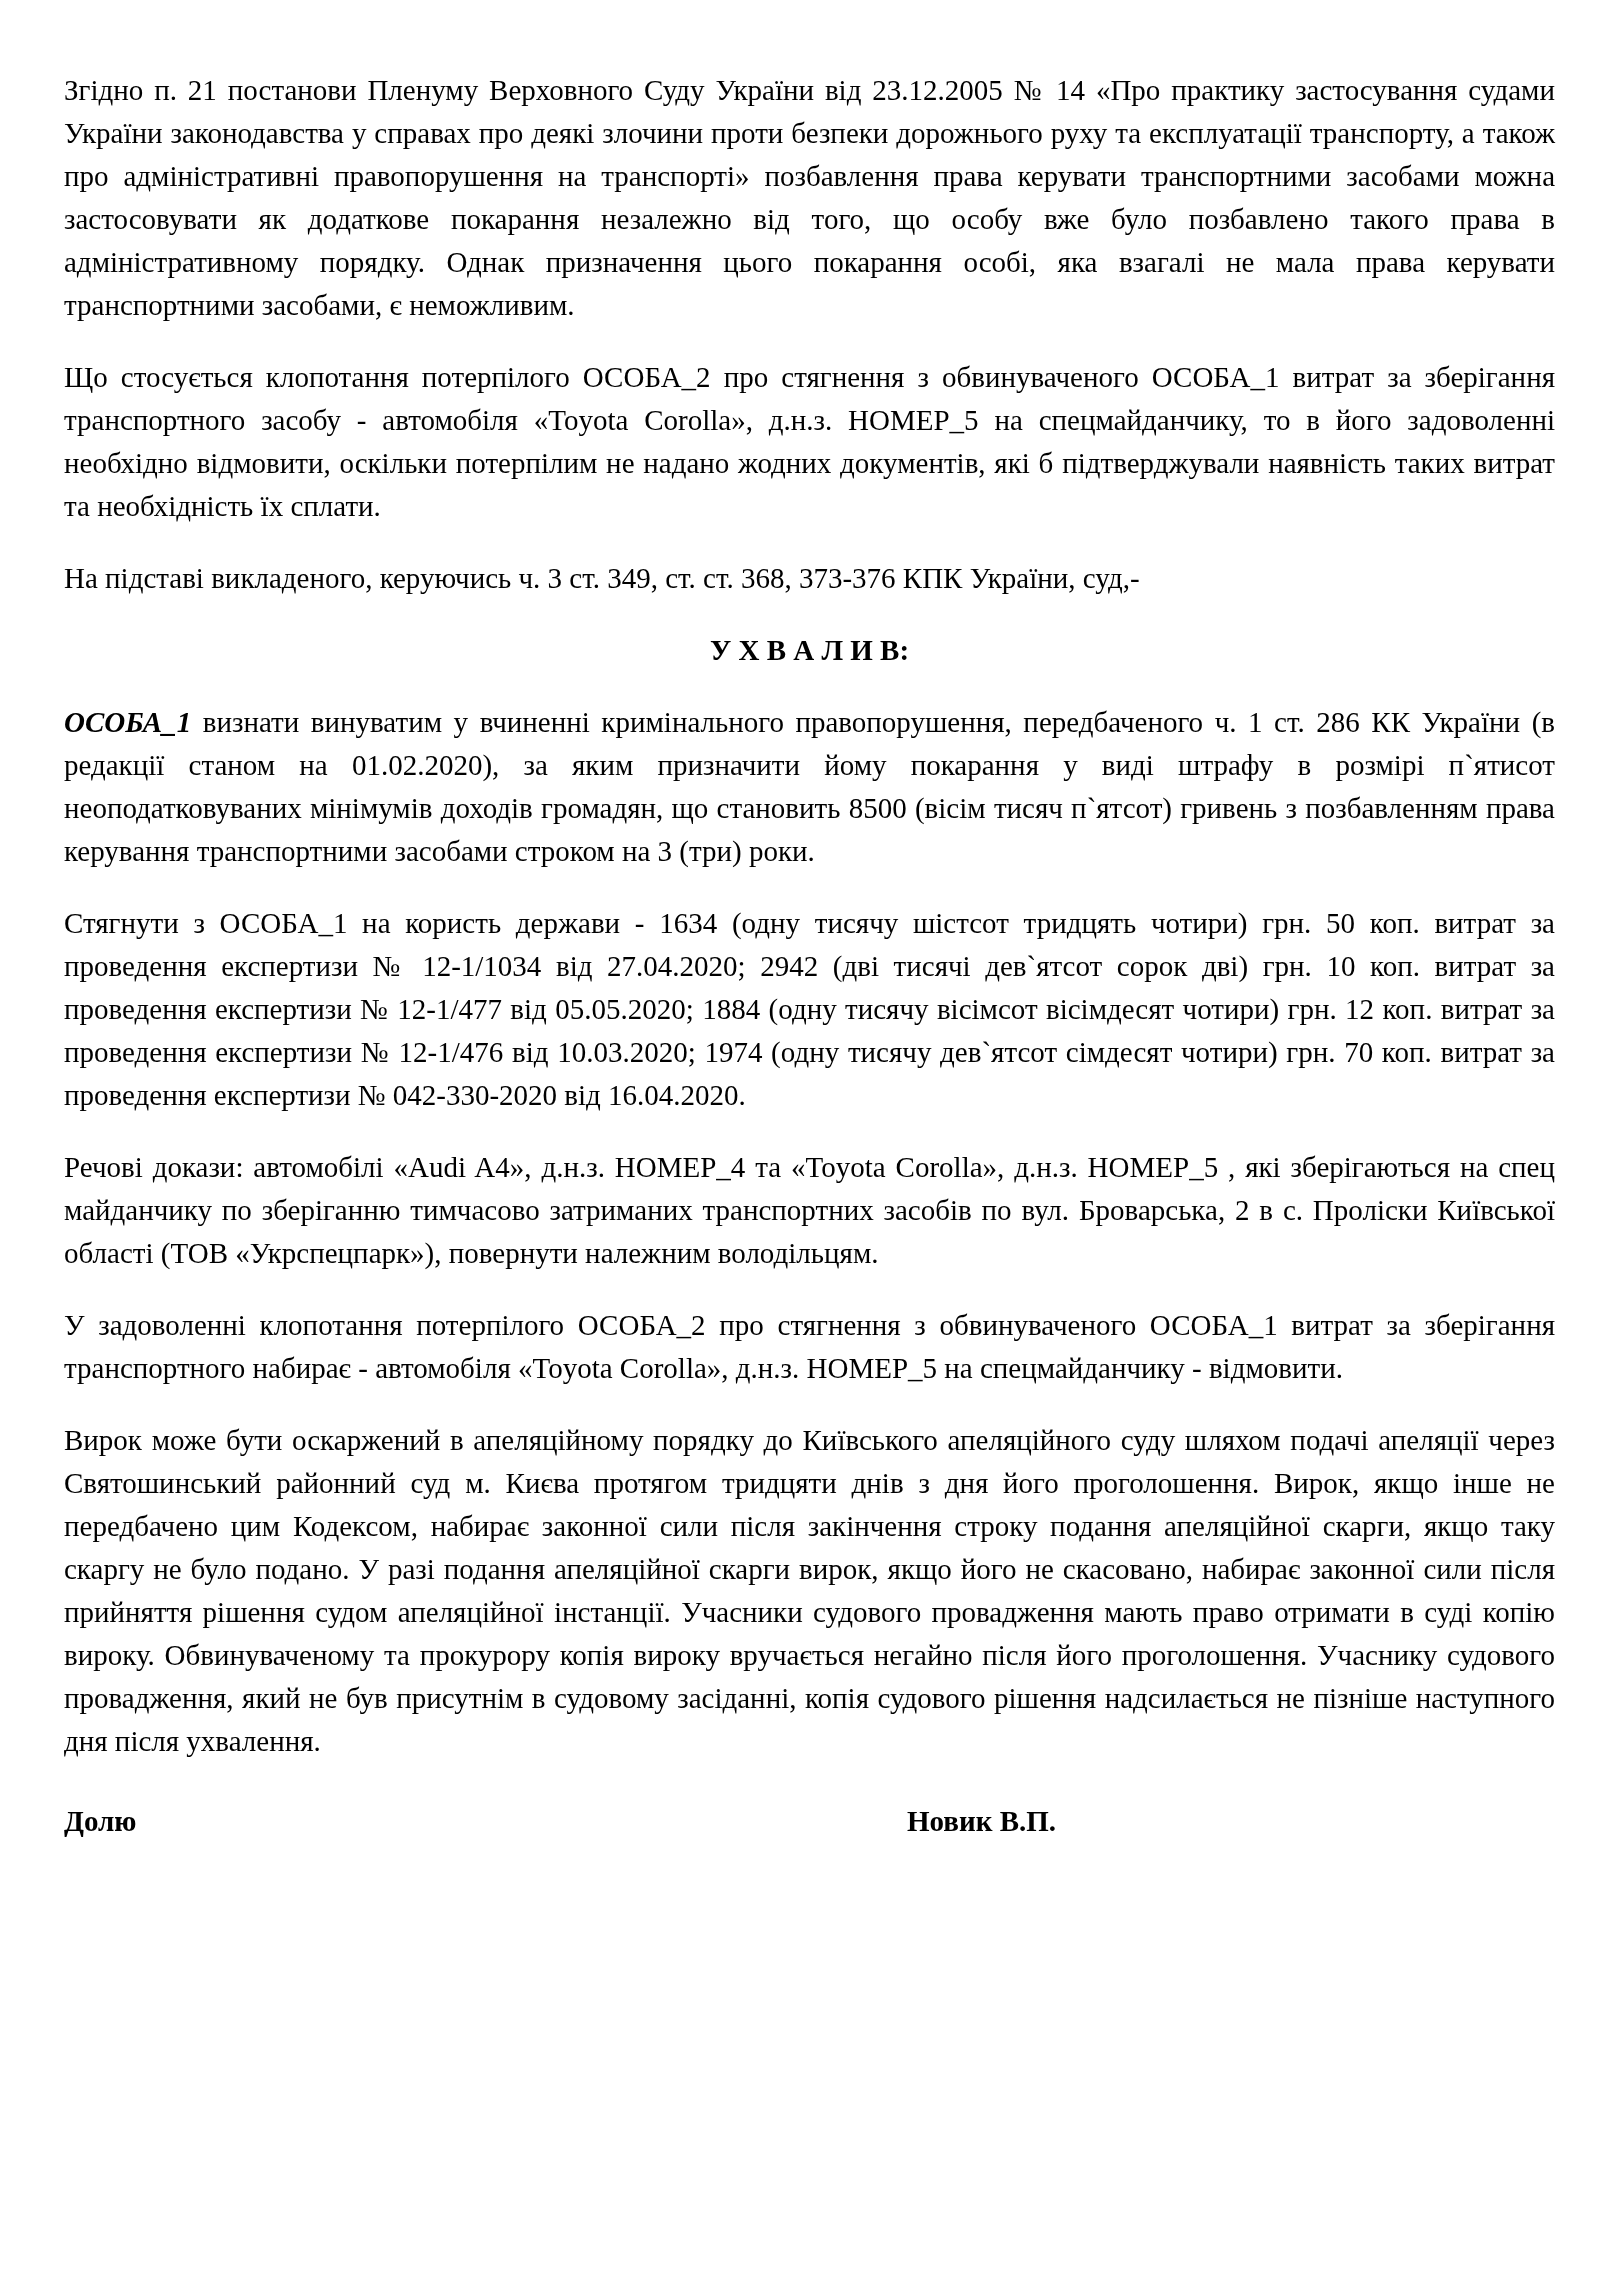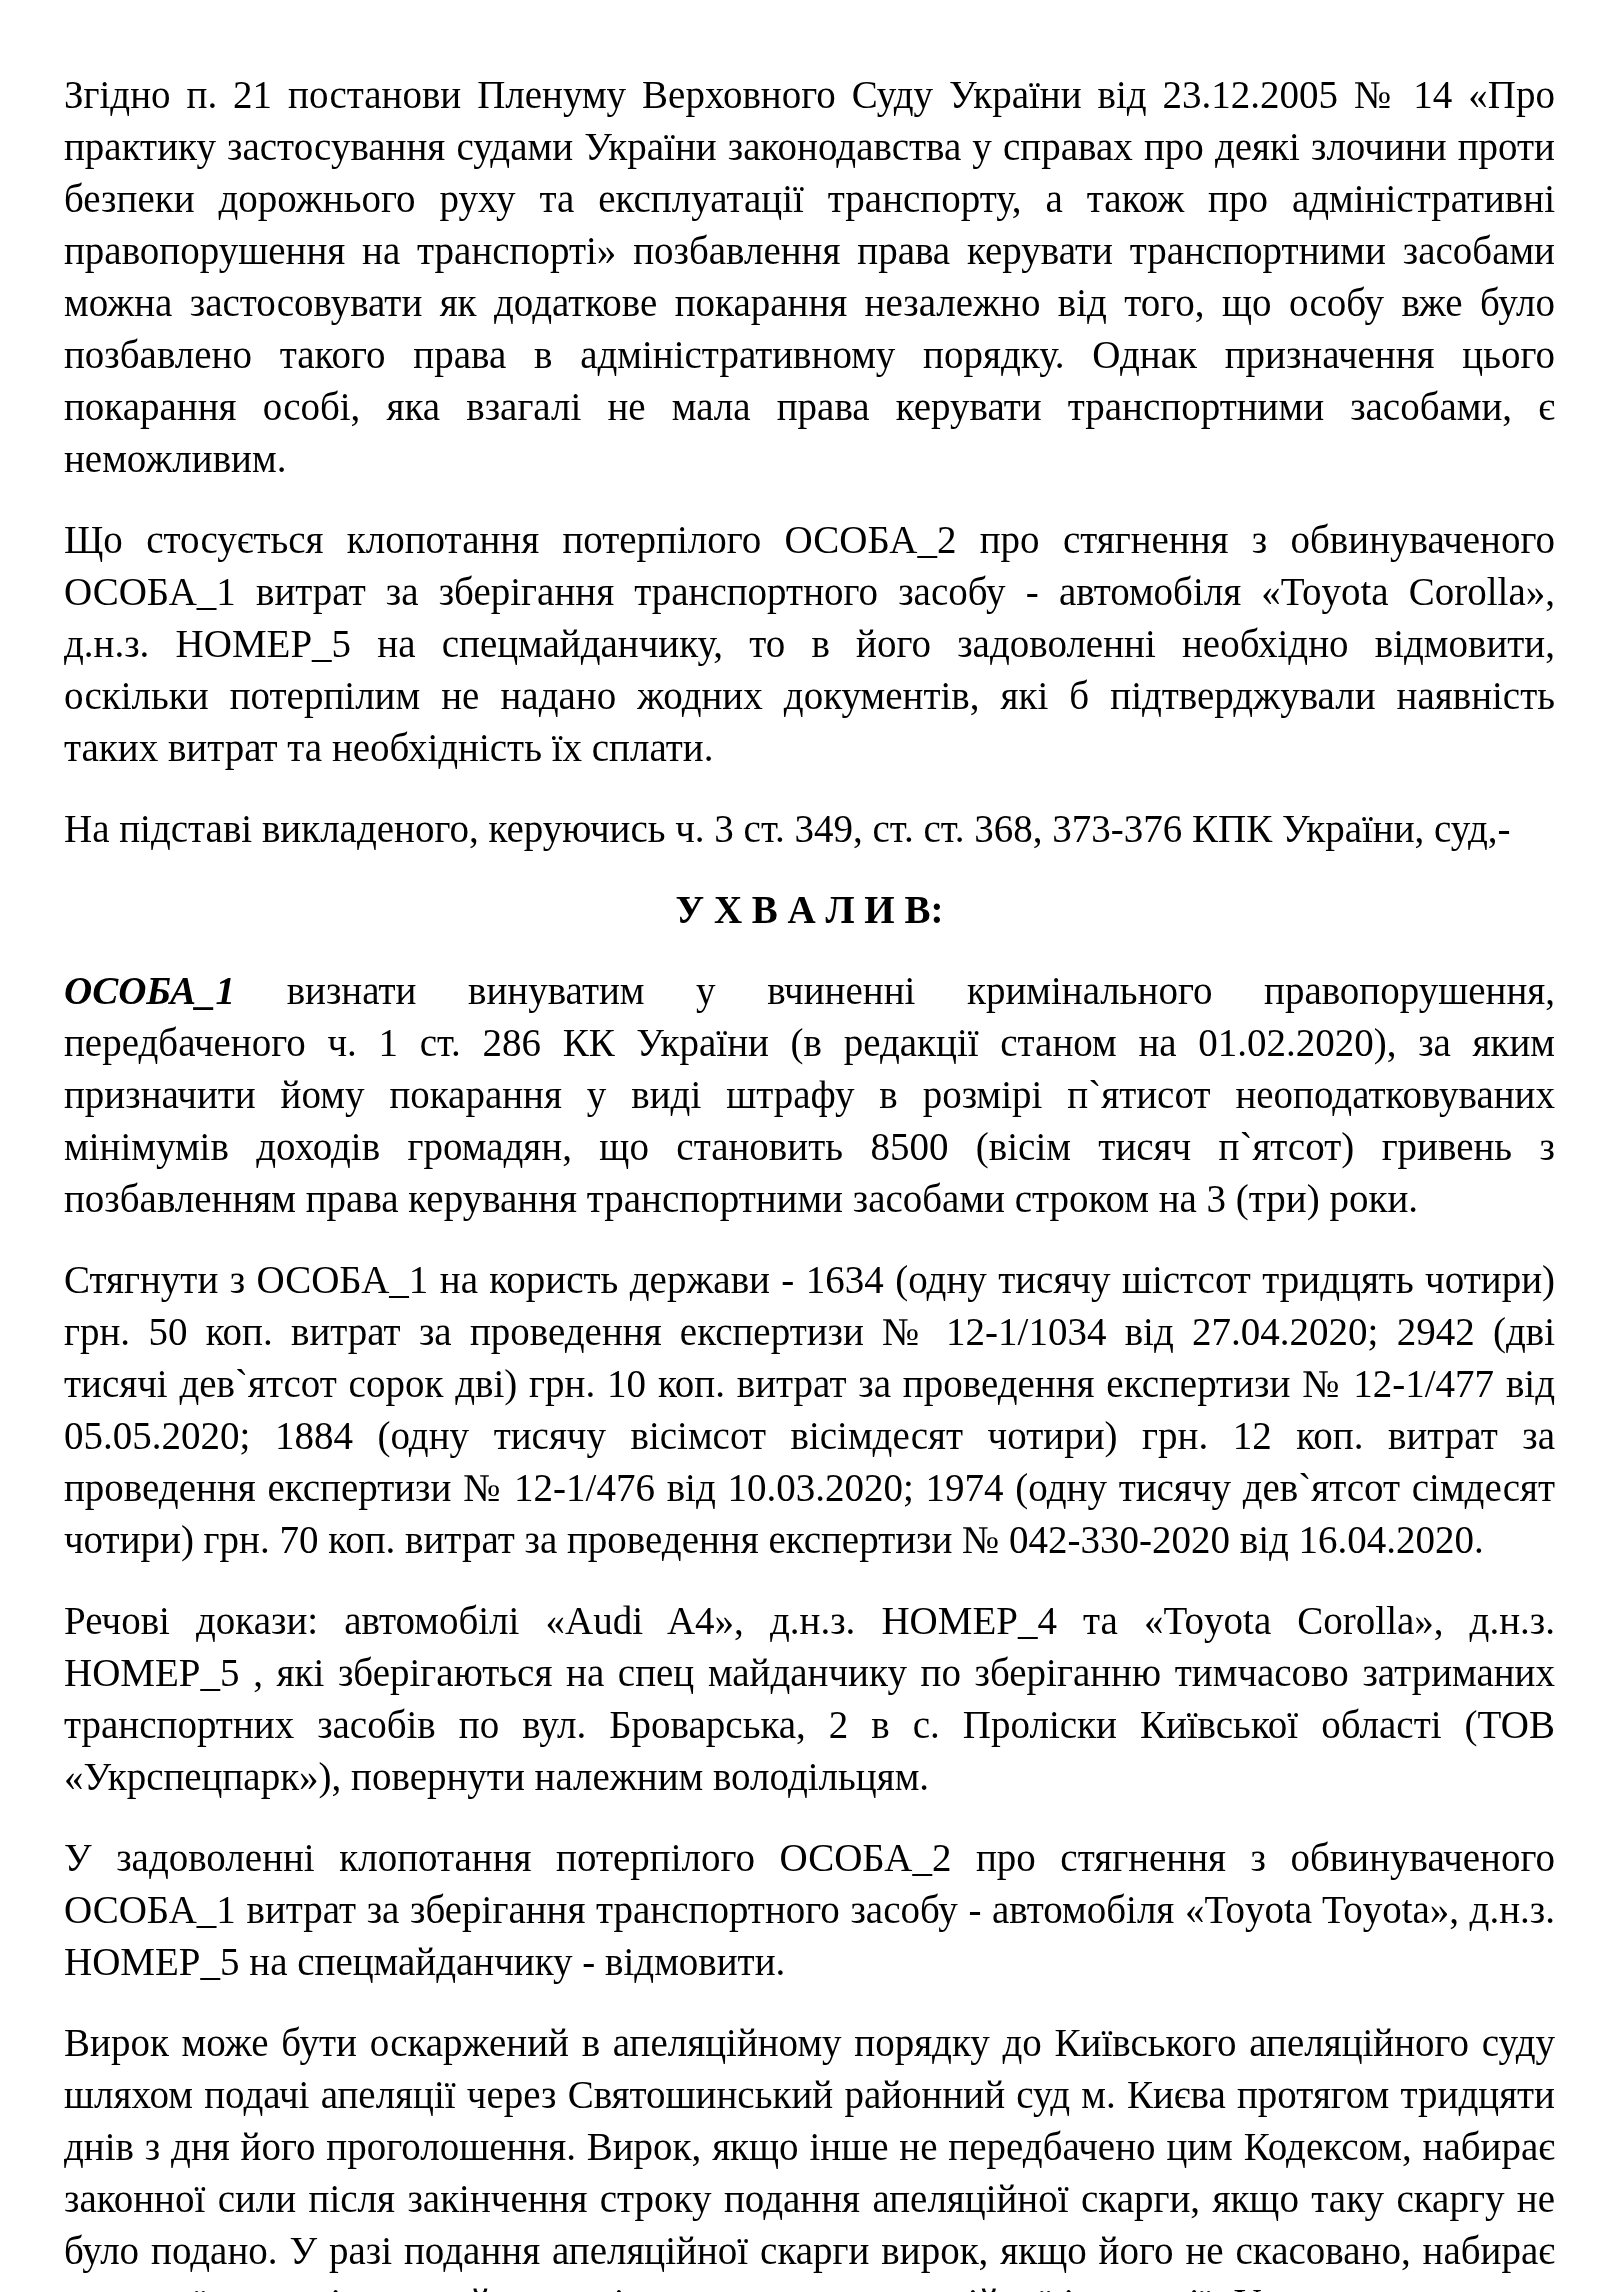--- a/index.html
+++ b/index.html
@@ -8,22 +8,22 @@
     background: #ffffff;
   }
   .page {
     position: relative;
     width: 1620px;
     height: 2293px;
     background: #ffffff;
     box-sizing: border-box;
     padding: 69px 65px 0 64px;
     font-family: "Liberation Serif", "DejaVu Serif", serif;
-    font-size: 39px;
-    line-height: 52px;
+    font-size: 29px;
+    line-height: 43px;
     color: #000000;
   }
   .para {
     margin: 0 0 29px 0;
     text-align: justify;
   }
   .heading {
     margin: 0 0 29px 0;
     text-align: right;
     font-weight: bold;
@@ -60,21 +60,21 @@
   <p class="heading">У Х В А Л И В:</p>
 
   <p class="para">
     <span class="lead-bold-italic">ОСОБА_1</span><span> визнати винуватим у вчиненні кримінального правопорушення, передбаченого ч. 1 ст. 286 КК України (в редакції станом на 01.02.2020), за яким призначити йому покарання у виді штрафу в розмірі п`ятисот неоподатковуваних мінімумів доходів громадян, що становить 8500 (вісім тисяч п`ятсот) гривень з позбавленням права керування транспортними засобами строком на 3 (три) роки.</span>
   </p>
 
   <p class="para">Стягнути з ОСОБА_1 на користь держави - 1634 (одну тисячу шістсот тридцять чотири) грн. 50 коп. витрат за проведення експертизи № 12-1/1034 від 27.04.2020; 2942 (дві тисячі дев`ятсот сорок дві) грн. 10 коп. витрат за проведення експертизи № 12-1/477 від 05.05.2020; 1884 (одну тисячу вісімсот вісімдесят чотири) грн. 12 коп. витрат за проведення експертизи №  12-1/476 від 10.03.2020; 1974 (одну тисячу дев`ятсот сімдесят чотири) грн. 70 коп. витрат за проведення експертизи № 042-330-2020 від 16.04.2020.</p>
 
   <p class="para">Речові докази: автомобілі «Audi A4», д.н.з. НОМЕР_4 та «Toyota Corolla», д.н.з. НОМЕР_5 , які зберігаються на спец майданчику по зберіганню тимчасово затриманих транспортних засобів по вул. Броварська, 2 в с. Проліски Київської області (ТОВ «Укрспецпарк»), повернути належним володільцям.</p>
 
-  <p class="para">У задоволенні клопотання потерпілого ОСОБА_2 про стягнення з обвинуваченого ОСОБА_1 витрат за зберігання транспортного засобу - автомобіля «Toyota Toyota», д.н.з. НОМЕР_5 на спецмайданчику - відмовити.</p>
+  <p class="para">У задоволенні клопотання потерпілого ОСОБА_2 про стягнення з обвинуваченого ОСОБА_1 витрат за зберігання транспортного набирає - автомобіля «Toyota Corolla», д.н.з. НОМЕР_5 на спецмайданчику - відмовити.</p>
 
   <p class="para">Вирок може бути оскаржений в апеляційному порядку до Київського апеляційного суду шляхом подачі апеляції через Святошинський районний суд м. Києва протягом тридцяти днів з дня його проголошення. Вирок, якщо інше не передбачено цим Кодексом, набирає законної сили після закінчення строку подання апеляційної скарги, якщо таку скаргу не було подано. У разі подання апеляційної скарги вирок, якщо його не скасовано, набирає законної сили після прийняття рішення судом апеляційної інстанції. Учасники судового провадження мають право отримати в суді копію вироку. Обвинуваченому та прокурору копія вироку вручається негайно після його проголошення. Учаснику судового провадження, який не був присутнім в судовому засіданні, копія судового рішення надсилається не пізніше наступного дня після ухвалення.</p>
 
   <div class="signature-row">
     <span>Долю</span>
     <span class="judge-name">Новик В.П.</span>
   </div>
 
 </div>
 

